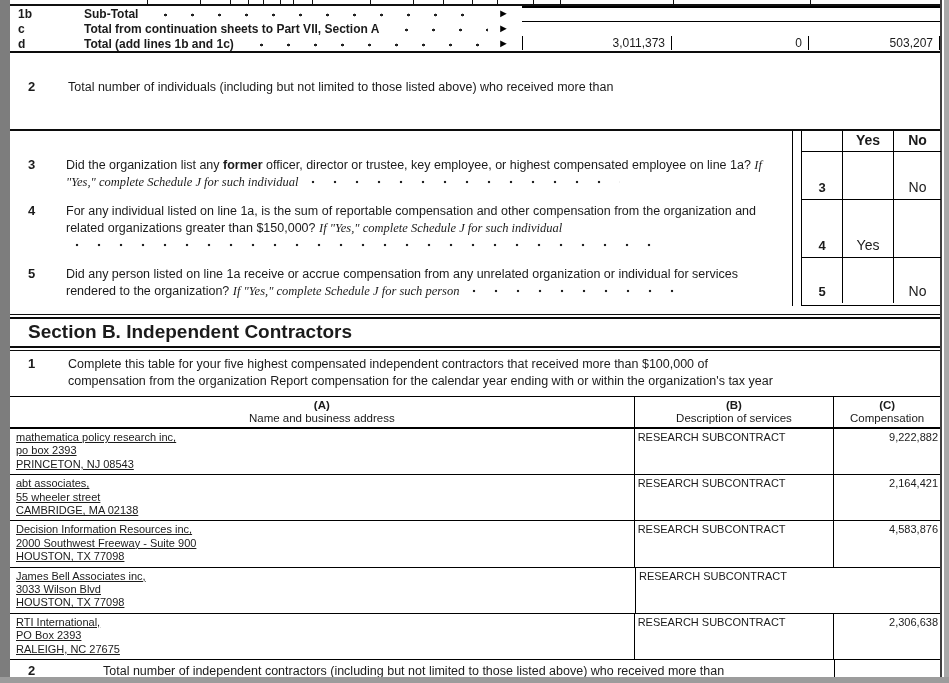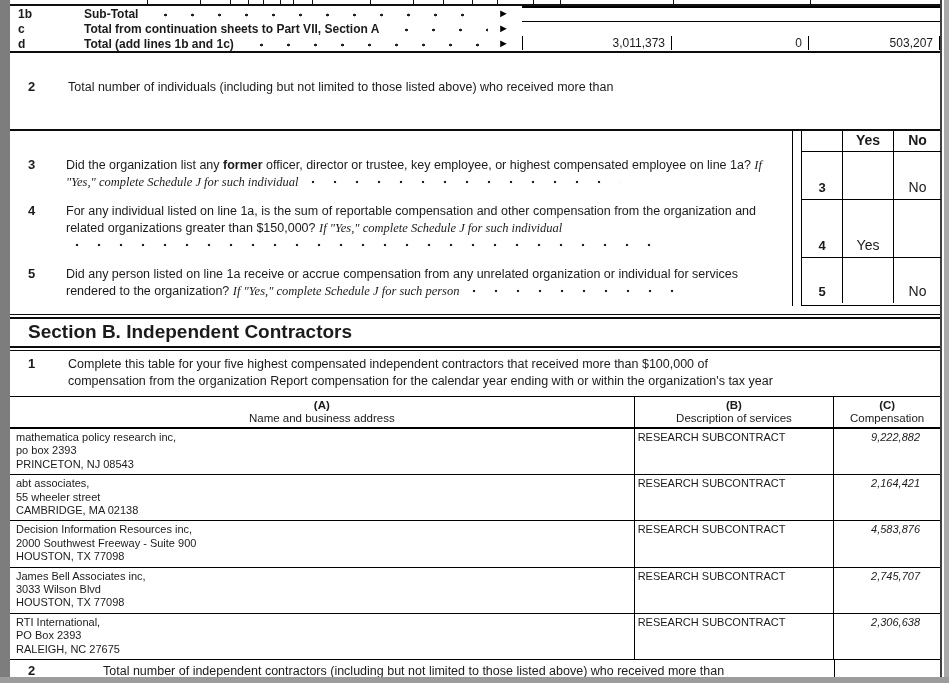--- a/index.html
+++ b/index.html
@@ -79,23 +79,23 @@
 
   
   .ctable { border-top:1.5px solid #000; margin-top:2px; }
   .crow { display:flex; border-bottom:1px solid #000; }
   .crow.header { border-bottom:2px solid #000; text-align:center; font-size:11.5px; }
   .colA { width:625px; }
   .colB { width:200px; border-left:1px solid #000; }
   .colC { width:107px; border-left:1px solid #000; }
   .crow.header .letter { font-weight:bold; line-height:14px; padding-top:1px; }
   .crow.header .sub { line-height:13px; padding-bottom:2px; }
-  .crow.data .colA { font-size:11px; line-height:13.4px; padding:2px 4px 3px 6px; }
+  .crow.data .colA { font-size:11px; line-height:13.4px; padding:2px 4px 3px 6px;text-decoration:underline; }
   .crow.data .colB { font-size:11px; padding:2px 2px 0 3px; }
-  .crow.data .colC { font-size:11px; text-align:right; padding:2px 20px 0 2px;font-style:italic; }
+  .crow.data .colC { font-size:11px; text-align:right; padding:2px 2px 0 2px; }
   .name-line { }
   
   .brow { display:flex; }
   .brow .text-part { width:825px; border-right:1px solid #000; display:flex;
     padding:3px 0 6px 18px; font-size:12.5px; }
   .brow .qnum { width:32px; font-weight:bold; font-size:13px; }
   .brow .lines div { line-height:17px;margin-left:43px; }
   .brow .empty-cell { flex:1; }
 </style>
 </head>
@@ -278,21 +278,20 @@
       <div class="colC">4,583,876</div>
     </div>
 
     <div class="crow data">
       <div class="colA">
         <div class="name-line">James Bell Associates inc,</div>
         <div>3033 Wilson Blvd</div>
         <div>HOUSTON, TX  77098</div>
       </div>
       <div class="colB">RESEARCH SUBCONTRACT</div>
-      <div class="colC">2,745,707</div>
     </div>
 
     <div class="crow data">
       <div class="colA">
         <div class="name-line">RTI International,</div>
         <div>PO Box 2393</div>
         <div>RALEIGH, NC  27675</div>
       </div>
       <div class="colB">RESEARCH SUBCONTRACT</div>
       <div class="colC">2,306,638</div>

